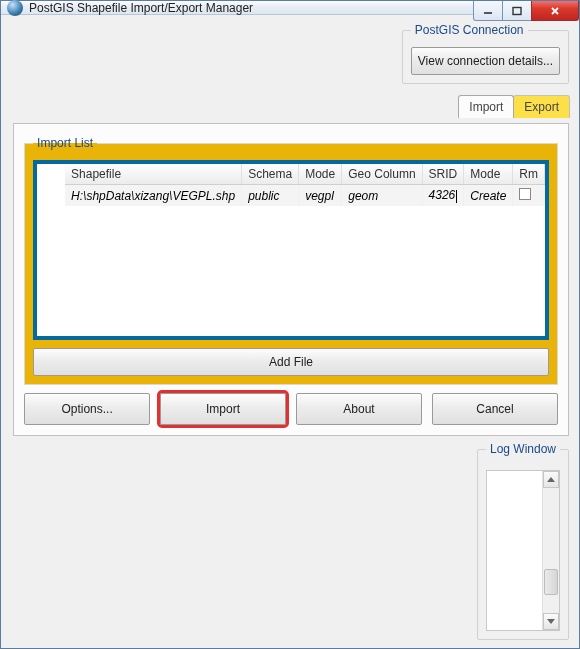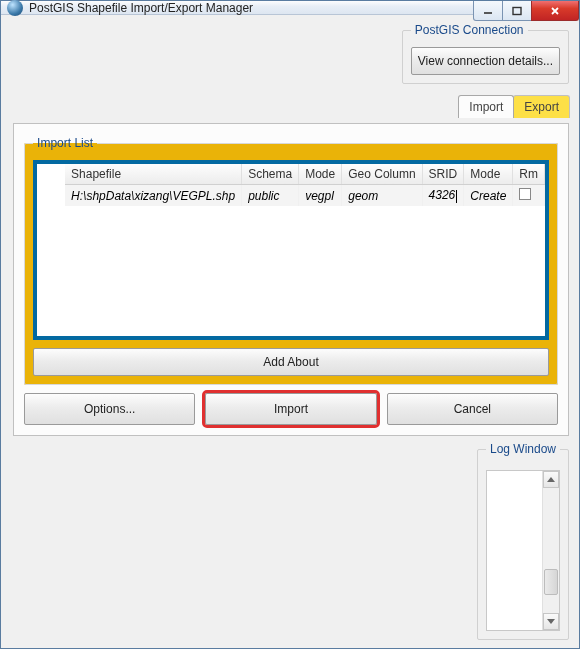--- a/index.html
+++ b/index.html
@@ -158,27 +158,28 @@
                 <td>geom</td>
                 <td class="srid-cell"><span>4326</span><span class="cursor"></span></td>
                 <td>Create</td>
                 <td><span class="chk"></span></td>
               </tr>
             </tbody>
           </table>
         </div>
 
         <div class="addfile-wrap">
-          <div class="btn wide">Add About</div>
+          <div class="btn wide">Add File</div>
         </div>
       </fieldset>
 
       <div class="btn-row">
         <div class="btn">Options...</div>
         <div class="btn highlight">Import</div>
+        <div class="btn">About</div>
         <div class="btn">Cancel</div>
       </div>
     </div>
 
     <fieldset style="flex:1; display:flex; flex-direction:row;">
       <legend>Log Window</legend>
       <div class="logbox">
         <div class="scrollbar">
           <div class="sb-btn">
               <span class="tri up"></span>

